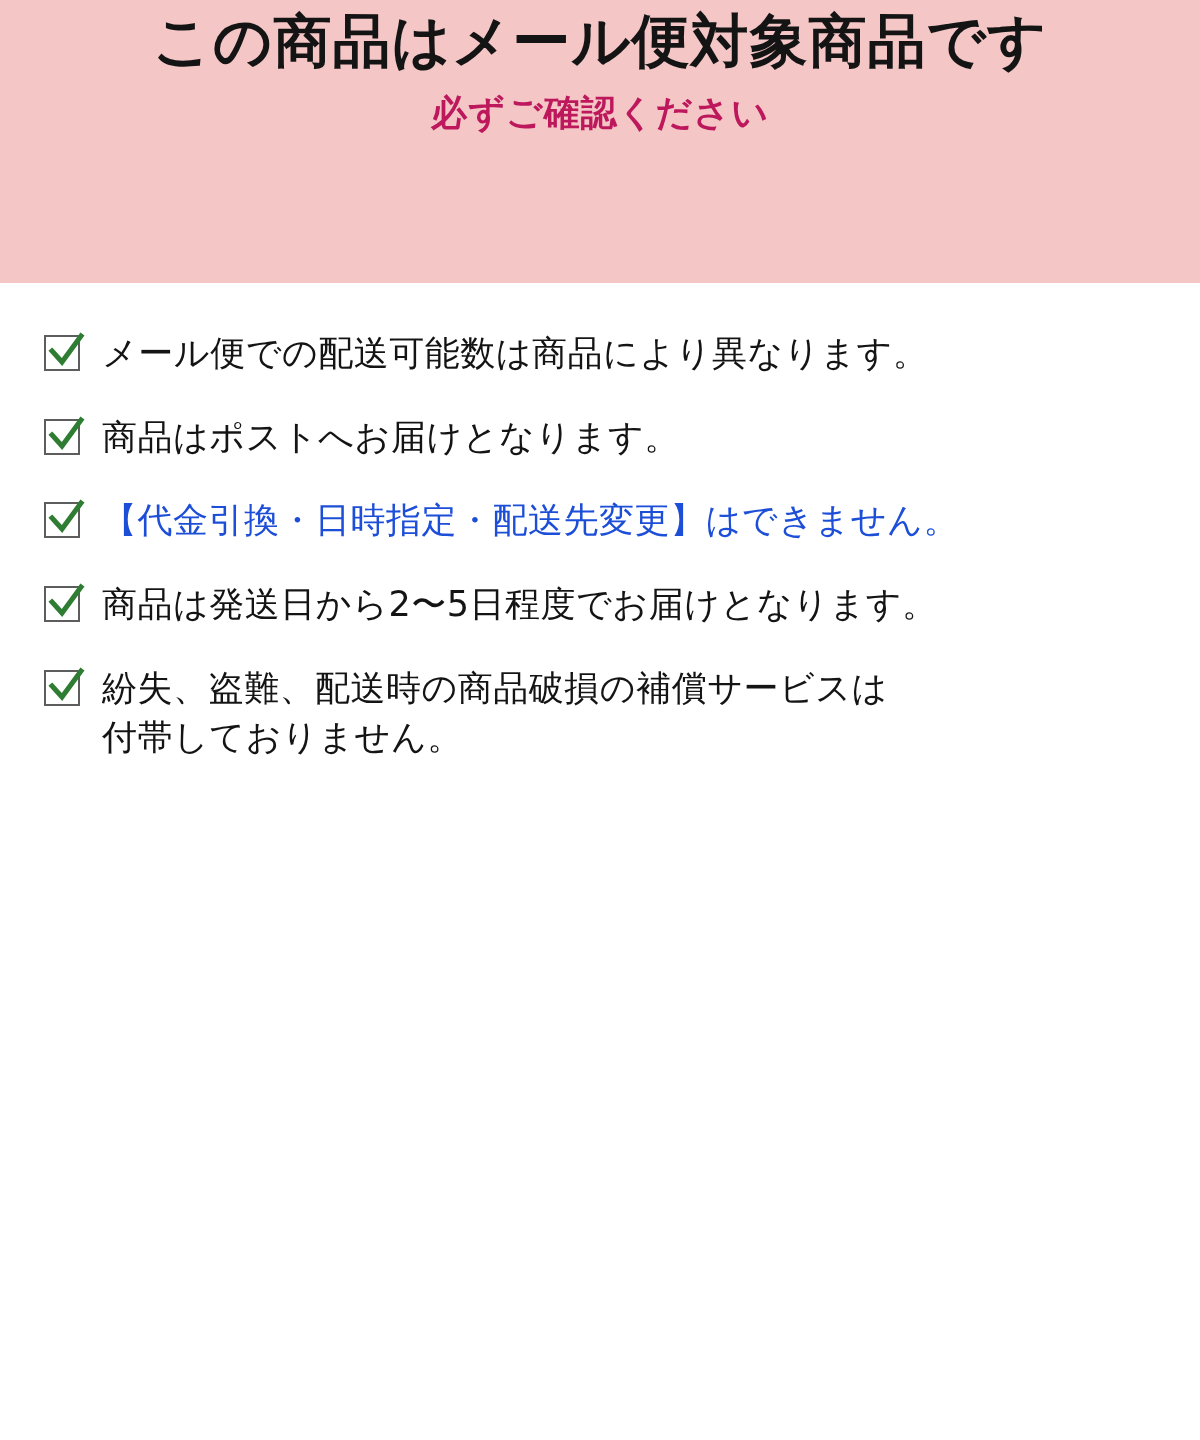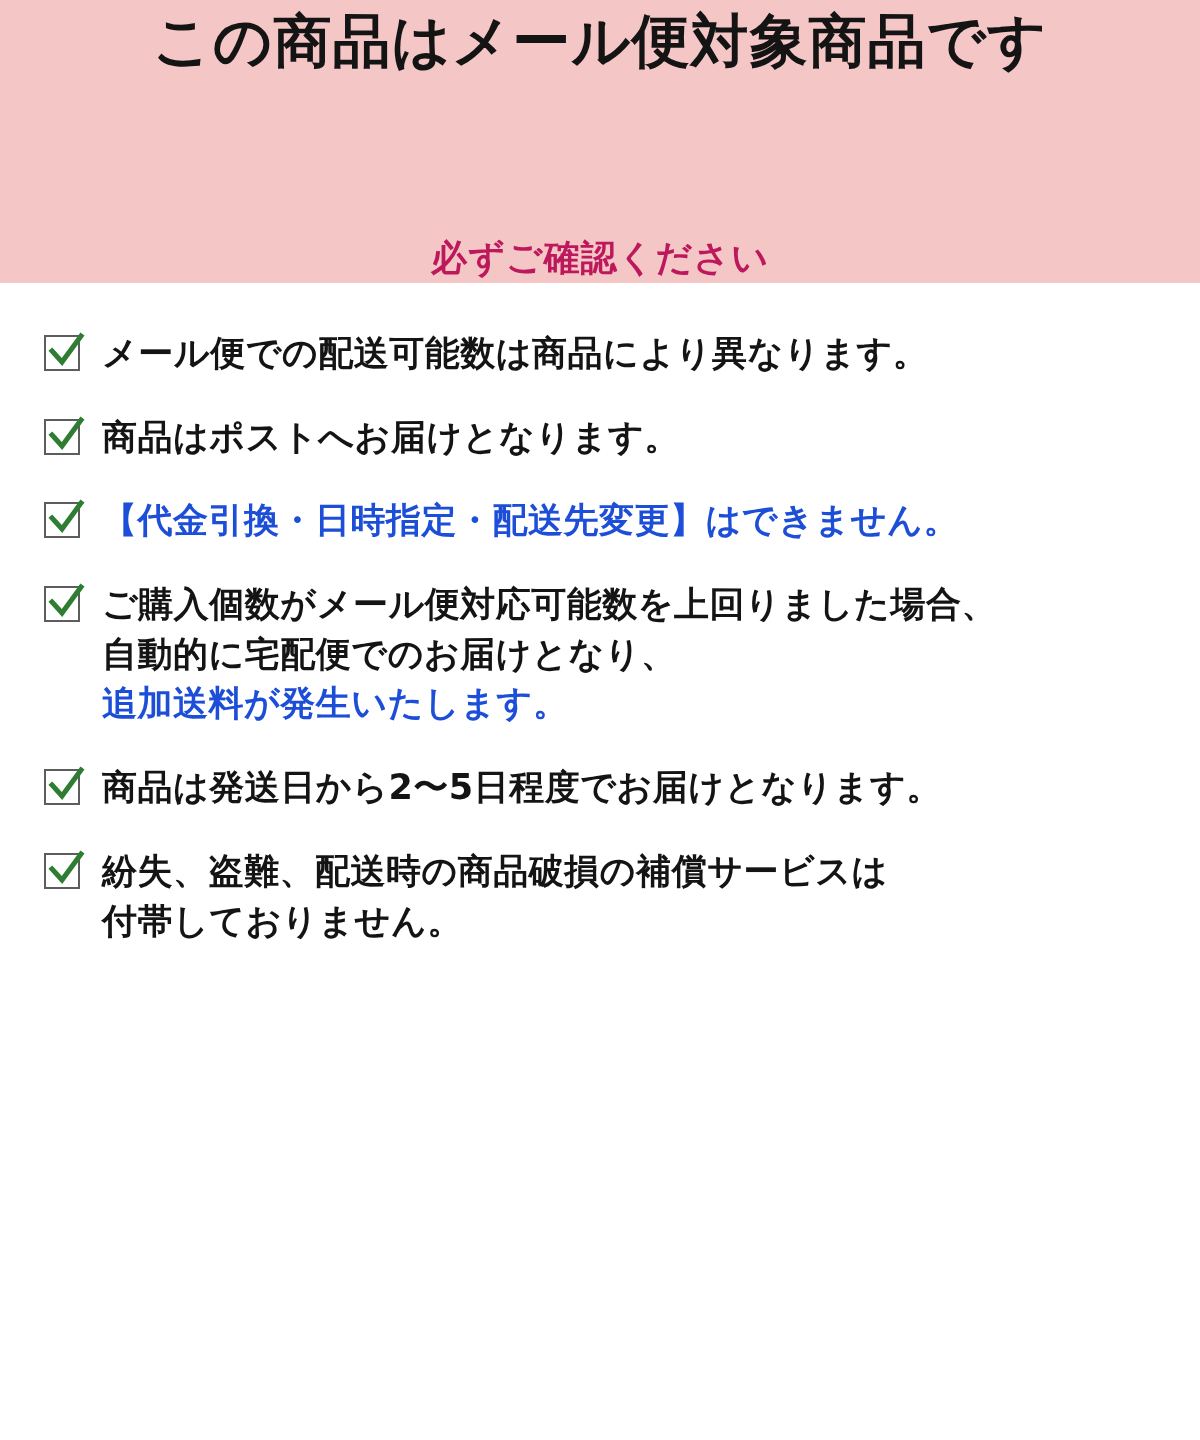--- a/index.html
+++ b/index.html
@@ -23,21 +23,21 @@
 
   
   .banner {
     width: 100%;
     height: 283px;
     background: #f4c6c6;
     box-sizing: border-box;
     display: flex;
     flex-direction: column;
     align-items: center;
-    justify-content: space-between;
+    justify-content: flex-start;
     padding-top: 8px;
   }
   .banner-title {
     font-size: 58px;
     font-weight: 700;
     letter-spacing: 1px;
     color: #141414;
     line-height: 1.15;
     text-align: center;
     margin: 0 0 14px 0;
@@ -88,21 +88,21 @@
     width: 44px;
     height: 44px;
     display: block;
   }
   .lines {
     flex: 1 1 auto;
     padding-top: 0;
   }
   .line {
     font-size: 35px;
-    font-weight: 700;
+    font-weight: 400;
     line-height: 1.42;
     color: #141414;
     letter-spacing: 0.5px;
     white-space: nowrap;
   }
   .line.red {
     color: #1d4ed8;
   }
 </style>
 </head>
@@ -150,33 +150,20 @@
         </div>
       </div>
       <div class="item">
         <span class="check">
           <span class="box" style="border-color:#5d5d5d"></span>
           <svg viewBox="0 0 44 44" xmlns="http://www.w3.org/2000/svg">
             <path d="M9 22 L19 33 L38 7" fill="none" stroke="#2e7d32" stroke-width="5" stroke-linecap="square" stroke-linejoin="miter"></path>
           </svg>
         </span>
         <div class="lines">
-          <div class="line">ご購入個数がメール便対応可能数を上回りました場合、</div>
-          <div class="line">自動的に宅配便でのお届けとなり、</div>
-          <div class="line red">追加送料が発生いたします。</div>
-        </div>
-      </div>
-      <div class="item">
-        <span class="check">
-          <span class="box" style="border-color:#5d5d5d"></span>
-          <svg viewBox="0 0 44 44" xmlns="http://www.w3.org/2000/svg">
-            <path d="M9 22 L19 33 L38 7" fill="none" stroke="#2e7d32" stroke-width="5" stroke-linecap="square" stroke-linejoin="miter"></path>
-          </svg>
-        </span>
-        <div class="lines">
           <div class="line">商品は発送日から2〜5日程度でお届けとなります。</div>
         </div>
       </div>
       <div class="item">
         <span class="check">
           <span class="box" style="border-color:#5d5d5d"></span>
           <svg viewBox="0 0 44 44" xmlns="http://www.w3.org/2000/svg">
             <path d="M9 22 L19 33 L38 7" fill="none" stroke="#2e7d32" stroke-width="5" stroke-linecap="square" stroke-linejoin="miter"></path>
           </svg>
         </span>

